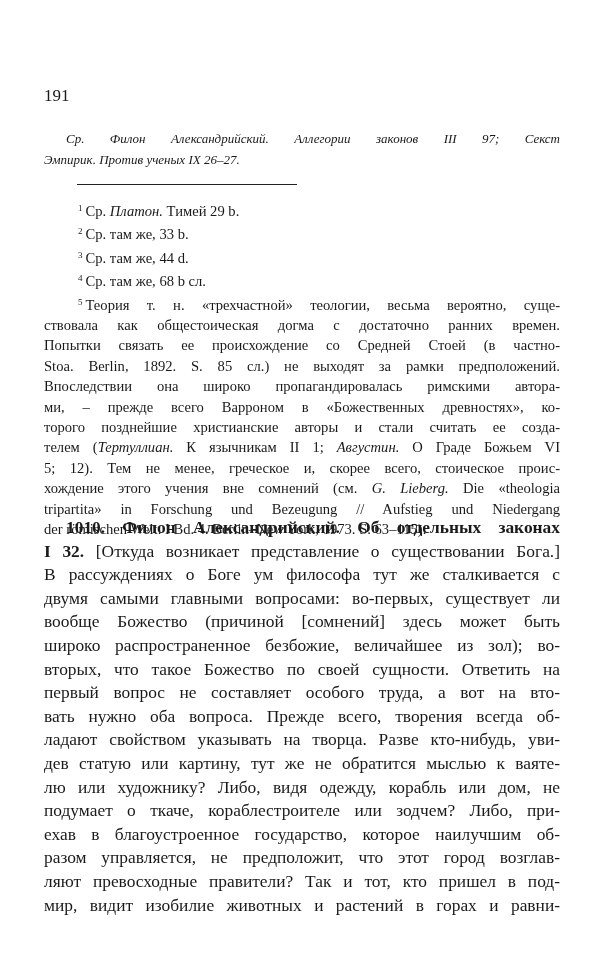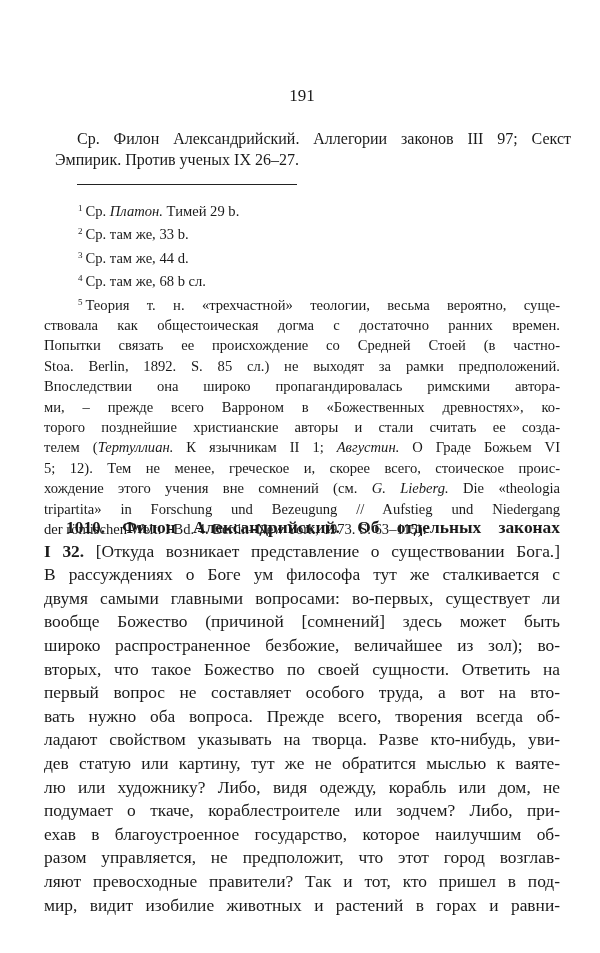--- a/index.html
+++ b/index.html
@@ -3,29 +3,28 @@
 <meta charset="utf-8">
 <style>
   html, body { margin: 0; padding: 0; }
   body {
     width: 600px; height: 953px; background: #ffffff; color: #1a1a1a;
     font-family: "DejaVu Serif", "Liberation Serif", serif;
     position: relative; overflow: hidden;
   }
   .page { position: absolute; left: 44px; top: 0; width: 516px; }
   .page-number {
-    position: absolute; left: 0; width: 516px; top: 86px; text-align: center;
+    position: absolute; left: 0; width: 516px; top: 86px; text-align: left;
     font-family: "Liberation Serif", serif; font-size: 17px;
   }
   .epigraph {
     position: absolute; left: 0; top: 128px; width: 516px;
-    font-family: "Liberation Serif", serif; 
-    font-size: 16px; line-height: 21px; text-align: justify;
+    font-family: "Liberation Serif", serif; font-style: italic;
+    font-size: 13px; line-height: 21px; text-align: justify;
     text-indent: 22px;
-    margin-left: 11px;
   }
   .rule {
     position: absolute; left: 33px; top: 184px; width: 220px; height: 0;
     border-top: 1px solid #222;
   }
   .notes {
     position: absolute; left: 0; top: 198px; width: 516px;
     font-family: "Liberation Serif", serif; font-size: 14.6px; line-height: 20.4px;
   }
   .note { text-indent: 34px; text-align: justify; margin: 0; }

